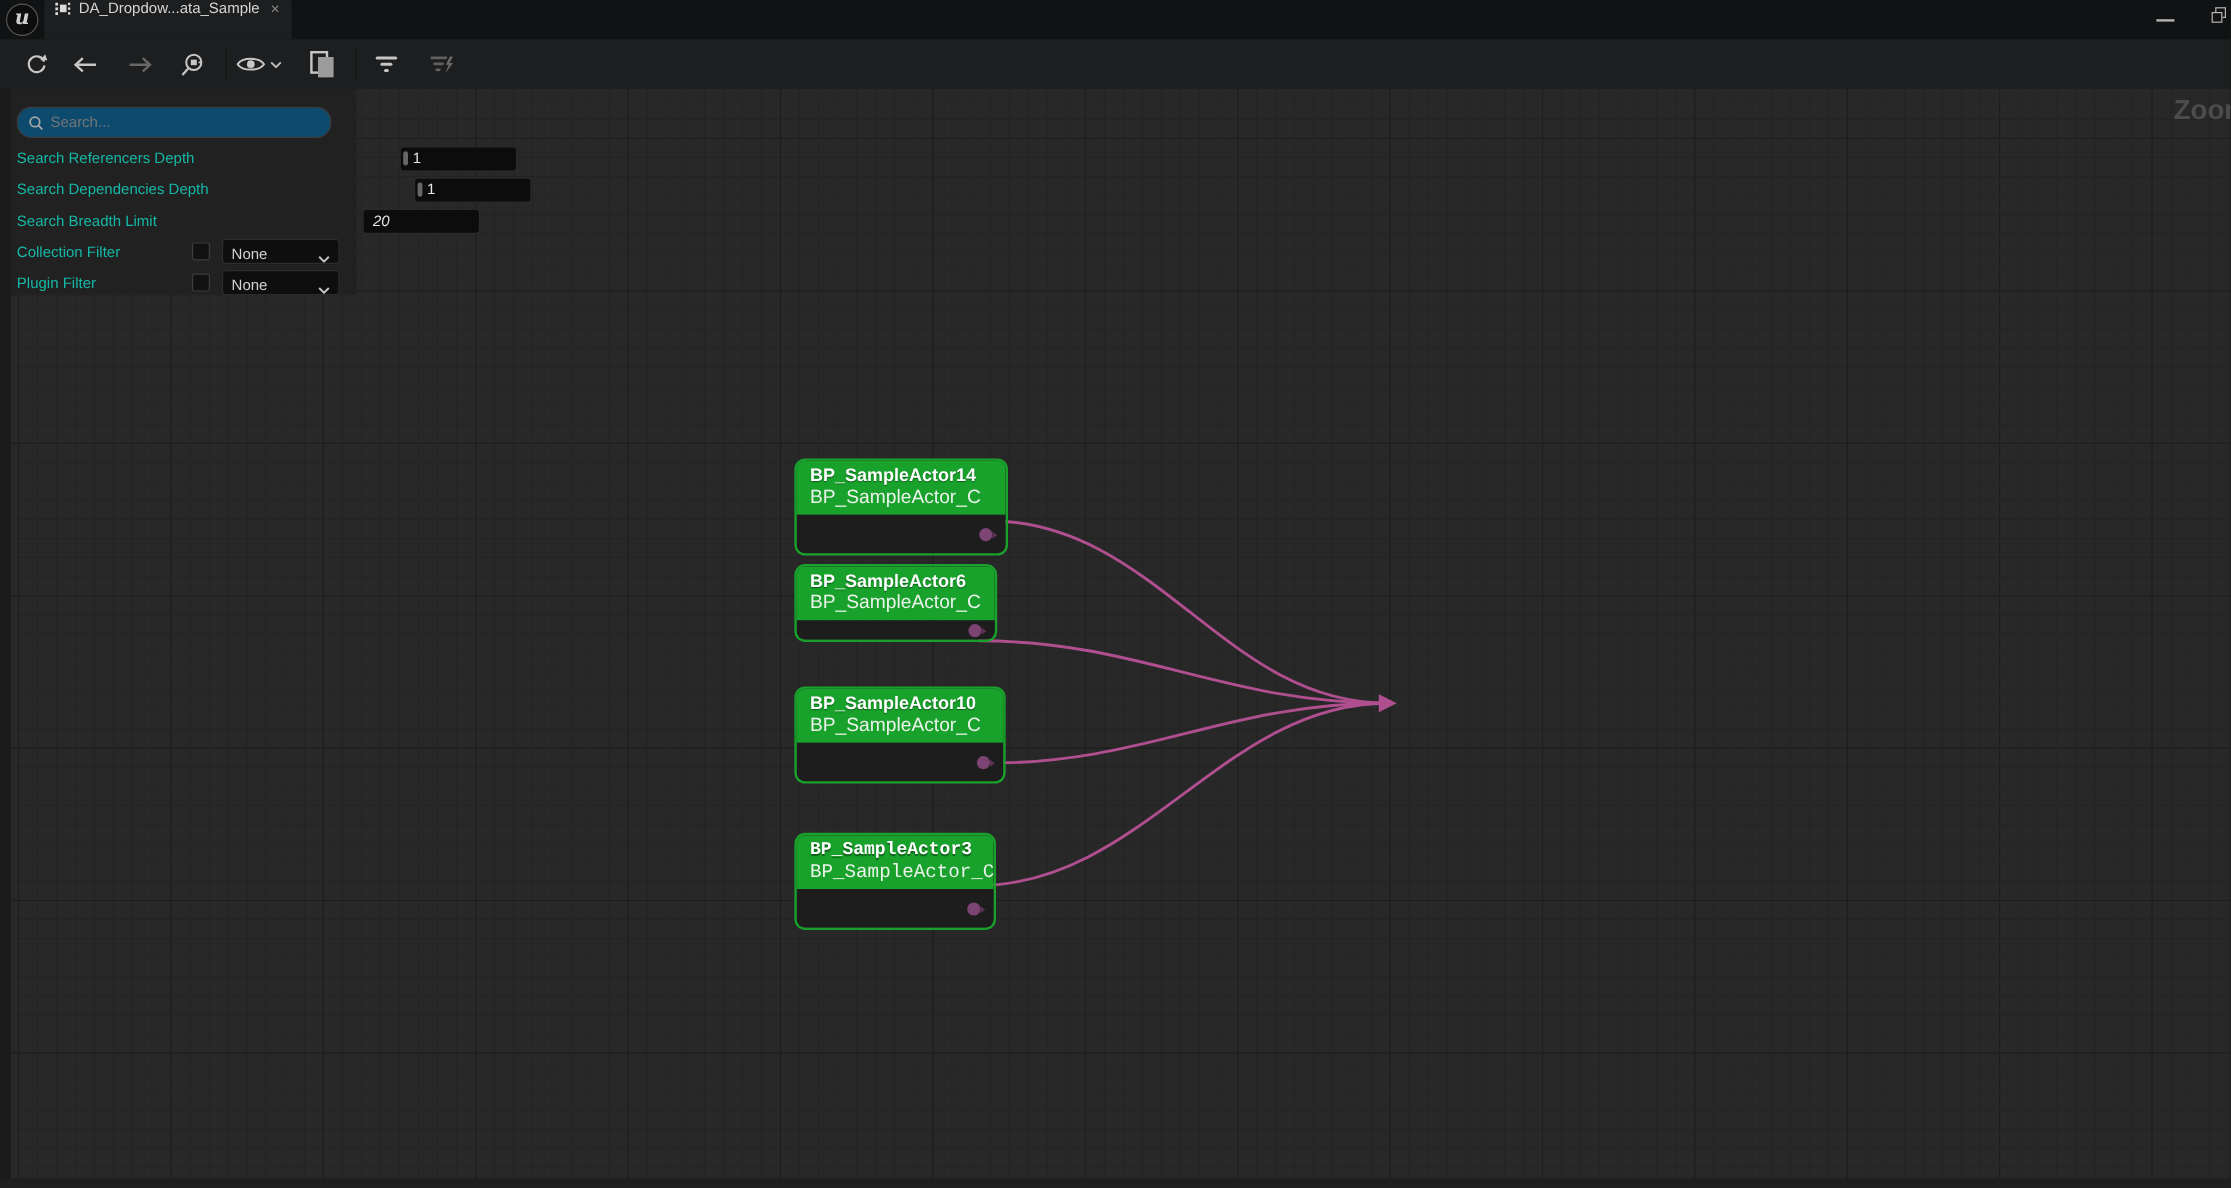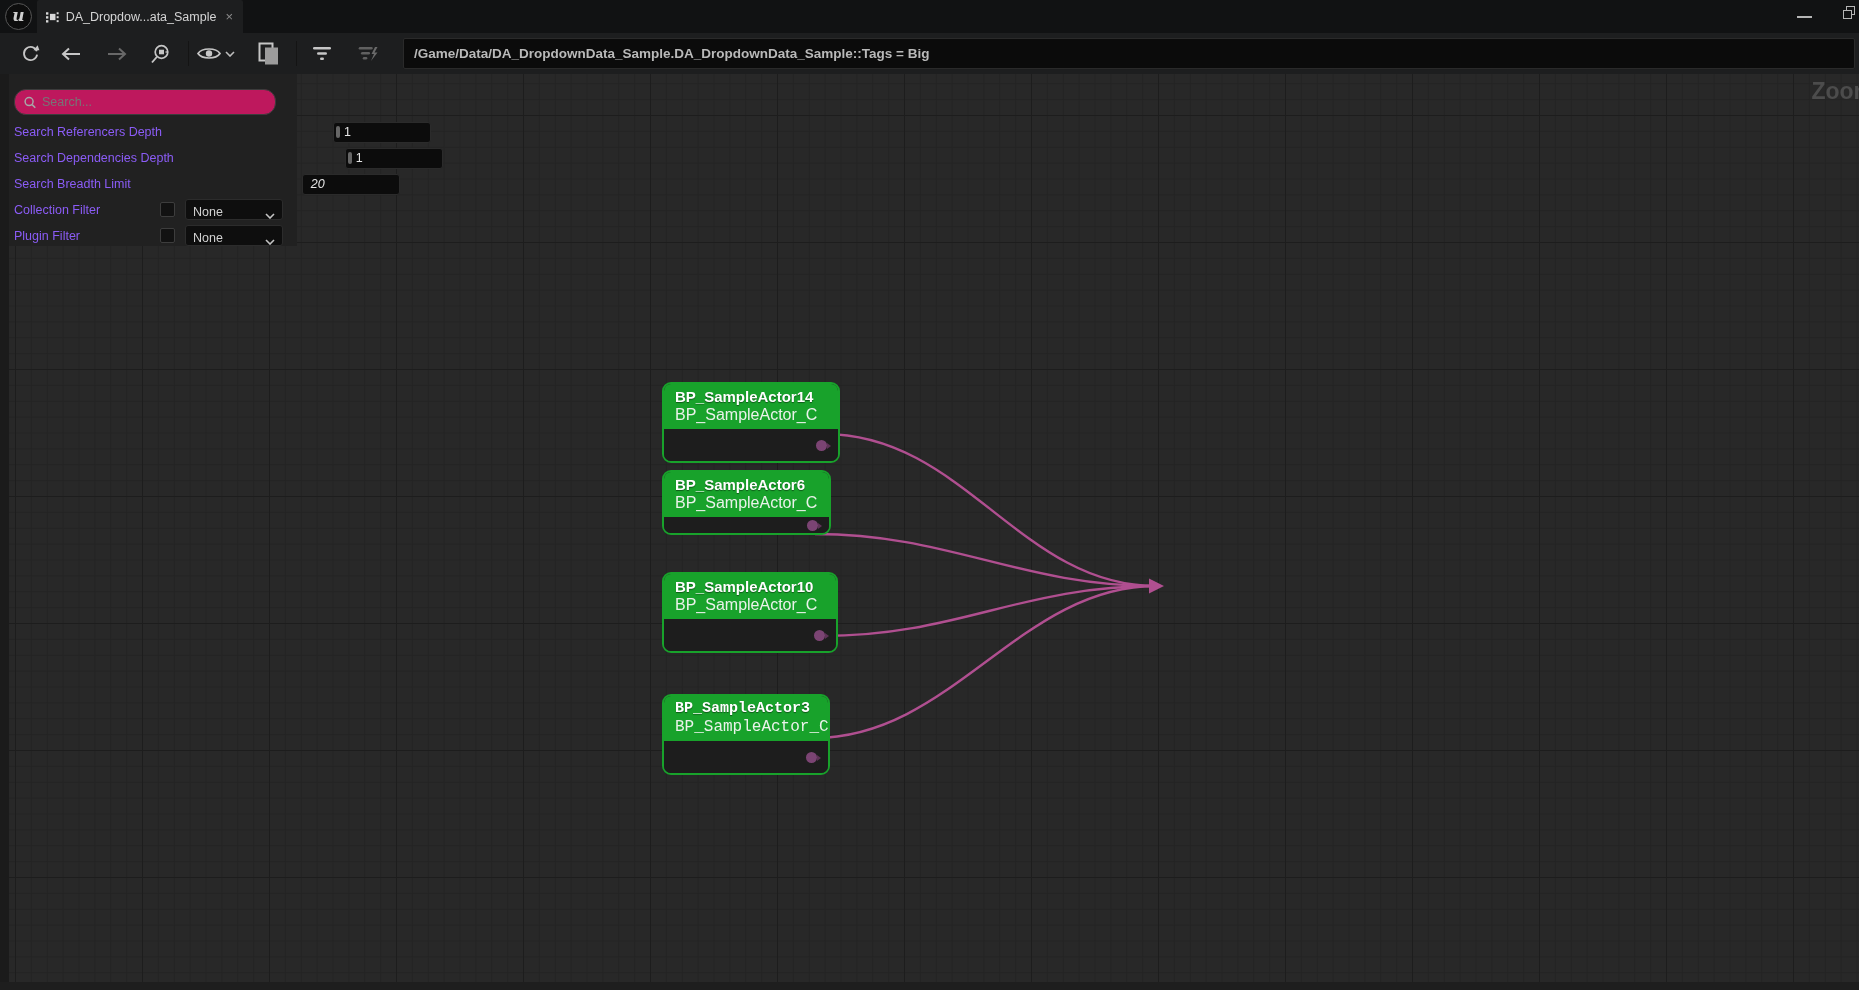--- a/index.html
+++ b/index.html
@@ -10,21 +10,21 @@
     background:#282828; overflow:hidden; color:#c8c8c8;
   }
 
   
   .titlebar { position:absolute; left:0; top:0; width:100%; height:33px; background:#111213; }
   .ue-logo { position:absolute; left:5px; top:3px; width:27px; height:27px; border-radius:50%;
     background:#0d0d0d; border:1.5px solid #565656; display:flex; align-items:center; justify-content:center; }
   .ue-logo span { font-family:"DejaVu Serif", serif; font-style:italic; font-weight:bold;
     font-size:17px; color:#cfcfcf; line-height:1; margin-top:-2px; }
   .tab { position:absolute; left:37px; top:0; width:206px; height:33px; background:#1d1e1f;
-    display:flex; align-items:center; gap:7px; padding:0 10px 0 9px; border-radius:2px 2px 0 0; }
+    display:flex; align-items:flex-start; gap:7px; padding:0 10px 0 9px; border-radius:2px 2px 0 0; }
   .tab-title { font-size:12.5px; color:#d4d4d4; white-space:nowrap; }
   .tab-close { font-size:13px; color:#8b8b8b; margin-left:2px; cursor:pointer; }
   .win-controls { position:absolute; right:0; top:0; height:33px; display:flex; align-items:center; }
   .win-btn { width:40px; height:33px; display:flex; align-items:center; justify-content:center; color:#b5b5b5; }
   .min-dash { display:block; width:15px; height:2px; background:#b5b5b5; }
   .max-icon { position:relative; width:11px; height:11px; margin-top:-6px; }
   .max-icon i { position:absolute; border:1.5px solid #b5b5b5; width:9px; height:9px; display:block; }
   .max-icon i:first-child { left:3px; top:-2px; }
   .max-icon i:last-child { left:0; top:2px; background:#111213; }
 
@@ -49,27 +49,27 @@
   }
   .left-strip { position:absolute; left:0; top:0; width:9px; height:100%; background:#1b1b1b; }
   .bottom-strip { position:absolute; left:0; bottom:0; width:100%; height:8px; background:#1e1e1e; }
   .zoom-ind { position:absolute; top:4px; right:-15px; font-size:23px; font-weight:bold;
     color:#4c4c4c; white-space:nowrap; }
 
   .wires { position:absolute; left:0; top:0; pointer-events:none; }
 
   
   .panel { position:absolute; left:9px; top:0; width:288px; height:172px; background:#212121; }
-  .searchbox { position:absolute; left:5px; top:15px; width:262px; height:23px; background:#be185d;
+  .searchbox { position:absolute; left:5px; top:15px; width:262px; height:23px; background:#0c4a6e;
     border:1px solid #3c3c3c; border-radius:12px; display:flex; align-items:center; padding:12px 9px; gap:6px; }
   .searchbox input { background:transparent; border:none; outline:none; color:#cfcfcf;
     font-size:12.5px; width:100%; font-family:"Liberation Sans", sans-serif; }
   .searchbox input::placeholder { color:#767676; }
   .prow { position:absolute; left:5px; width:278px; height:22px; display:flex; align-items:center; }
-  .prow .plabel { font-size:12.5px; color:#8b5cf6; white-space:nowrap; }
+  .prow .plabel { font-size:12.5px; color:#14b8a6; white-space:nowrap; }
   .pctl { position:absolute; left:171px; top:0; height:21px; display:flex; align-items:center; }
   .spin { width:98px; height:21px; background:#0c0c0c; border:1px solid #2b2b2b; border-radius:3px;
     display:flex; align-items:center; position:relative; }
   .spin .handle { position:absolute; left:2px; top:3.5px; width:4px; height:12px; border-radius:2px; background:#666; }
   .spin .val { font-size:12.5px; color:#e6e6e6; margin-left:10px; }
   .spin.nohandle .val { margin-left:8px;font-style:italic; }
   .chk { position:absolute; left:146px; top:3px; width:15px; height:15px; background:#121212;
     border:1px solid #3d3d3d; border-radius:2px; }
   .dd { position:absolute; left:171px; top:0; width:98px; height:21px; background:#0e0e0e;
     border:1px solid #2c2c2c; border-radius:3px; display:flex; align-items:flex-end;
@@ -183,23 +183,20 @@
       </svg>
     </div>
     <div class="tbtn" style="left:351px;">
       <svg class="icon" width="22" height="16" viewBox="0 0 22 16">
         <rect x="2" y="1" width="14" height="2.4" rx="1.2" fill="#606060" transform="skewX(-8)"></rect>
         <rect x="5" y="6" width="9" height="2.4" rx="1.2" fill="#606060" transform="skewX(-8)"></rect>
         <rect x="7.5" y="11" width="4.5" height="2.4" rx="1.2" fill="#606060" transform="skewX(-8)"></rect>
         <path d="M18 1 L14.5 8 H17 L14 15 L20.5 6.5 H17.5 L20.5 1 Z" fill="#6a6a6a"></path>
       </svg>
     </div>
-    <div class="path-field">
-      <span>/Game/Data/DA_DropdownData_Sample.DA_DropdownData_Sample::Tags = Big</span>
-    </div>
   </div>
 
   <div class="graph">
 
     <svg class="wires" width="1859" height="916">
       <g fill="none" stroke="#b04f90" stroke-width="2.4">
         <path d="M 824 360 C 964 360, 1020 512, 1156 512"></path>
         <path d="M 815 460 C 950 460, 1020 512, 1156 512"></path>
         <path d="M 822 562 C 958 562, 1020 512, 1156 512"></path>
         <path d="M 814 664 C 952 664, 1020 512, 1156 512"></path>

